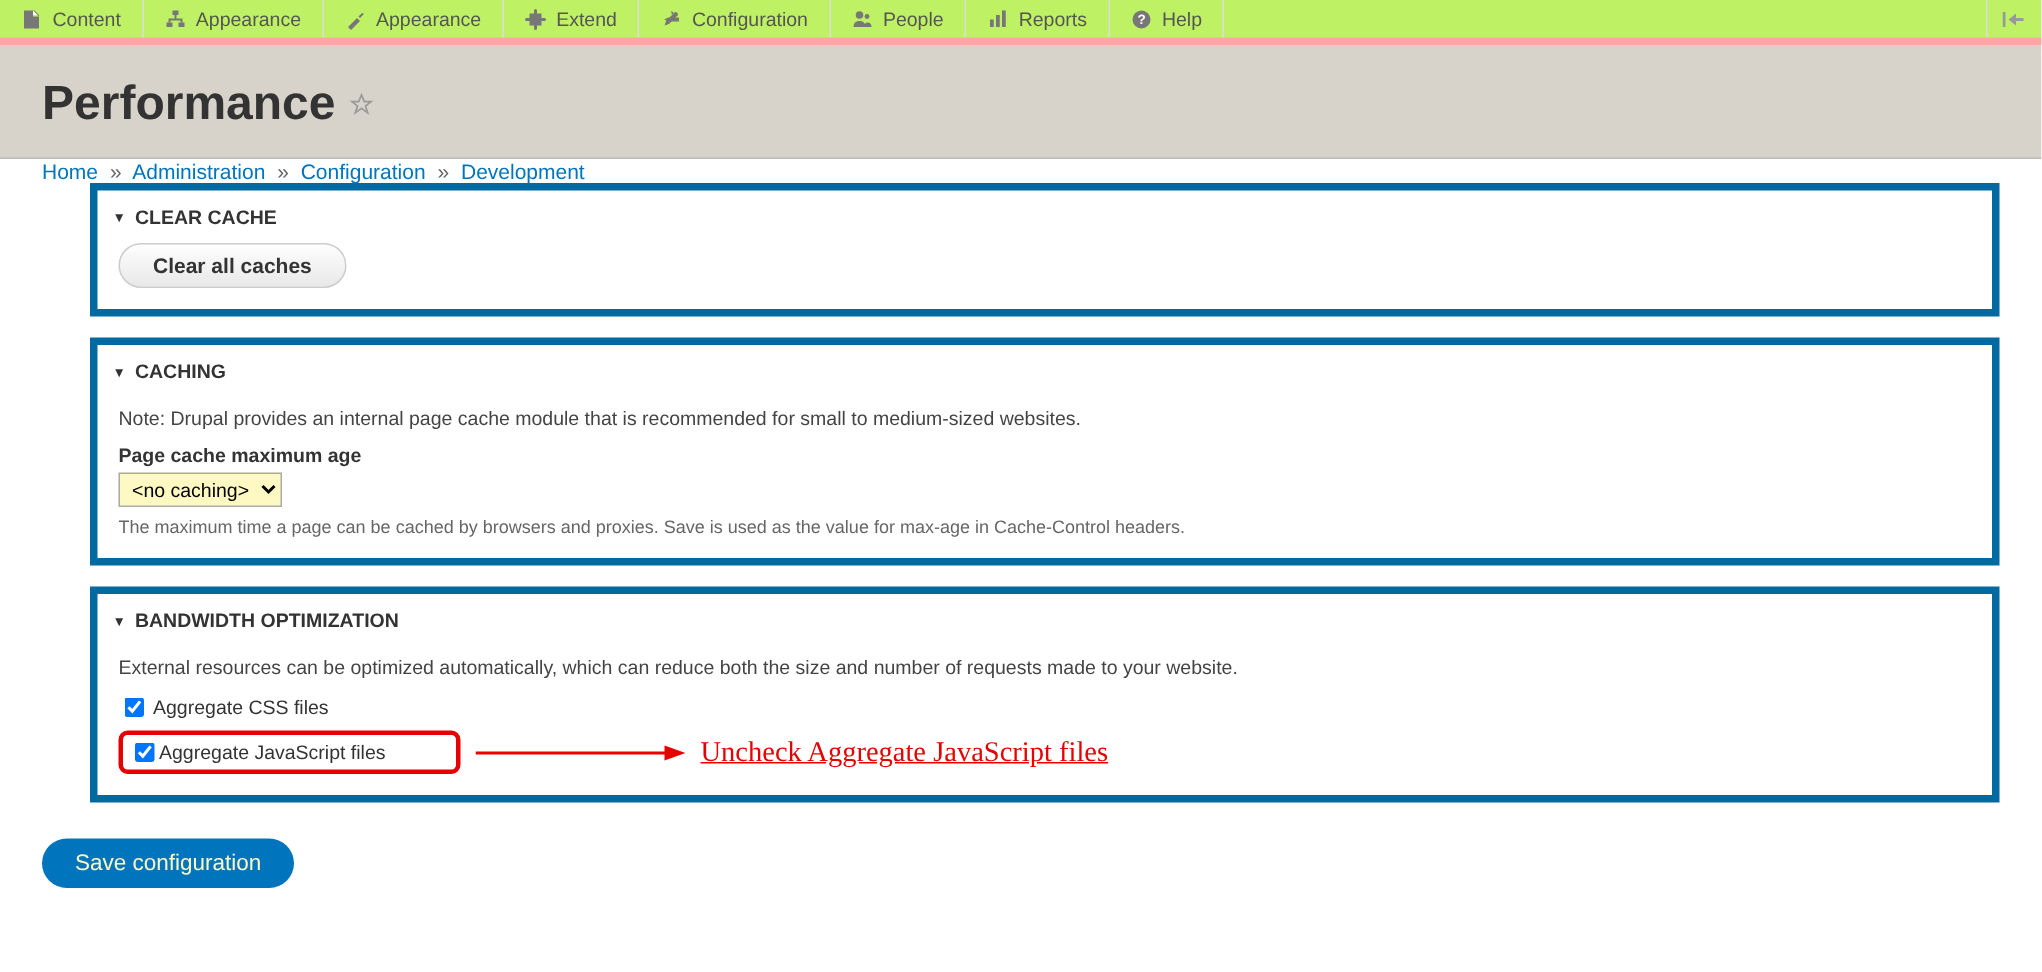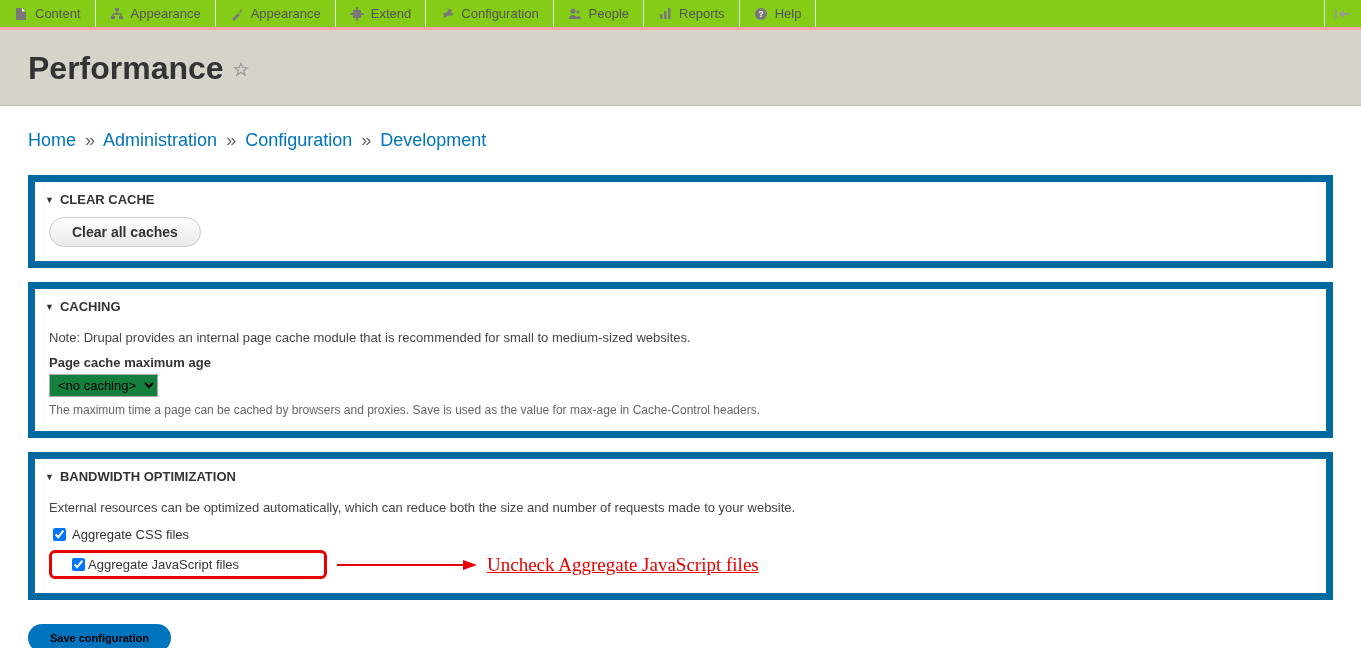--- a/index.html
+++ b/index.html
@@ -5,22 +5,22 @@
   * { box-sizing: border-box; }
   body {
     margin: 0;
     font-family: "Lucida Grande", "Lucida Sans Unicode", Verdana, sans-serif;
     font-size: 13px;
     color: #333;
     background: #fff;
   }
   .toolbar {
     display: flex;
-    background: #84cc16;
-    border-bottom: 3px solid #fca5a5;
+    background: #bef264;
+    border-bottom: 5px solid #fca5a5;
     height: 30px;
     box-shadow: 0 1px 3px rgba(0,0,0,0.1);
   }
   .toolbar-item {
     display: flex;
     align-items: center;
     padding: 0 14px;
     border-right: 1px solid #ddd;
     cursor: pointer;
     font-size: 13px;
@@ -43,30 +43,31 @@
   .page-title {
     font-size: 32px;
     font-weight: bold;
     color: #333;
     margin: 0;
     display: flex;
     align-items: center;
   }
   .star-icon { margin-left: 8px; color: #999; }
   .breadcrumb {
-    padding: 24px 28px;
-    font-size: 18px;
+    padding: 0 28px;
+    font-size: 14px;
   }
   .breadcrumb a { color: #0074bd; text-decoration: none; }
   .breadcrumb .sep { color: #666; margin: 0 4px; }
   .content { padding: 0 28px 20px; }
   .details {
-    border: 7px solid #0369a1;
+    border: 5px solid #0369a1;
     margin-bottom: 14px;
     background: #fff;
+    margin-left: 32px;
   }
   .summary {
     font-weight: bold;
     text-transform: uppercase;
     font-size: 13px;
     padding: 10px 14px 10px 10px;
     cursor: pointer;
     display: flex;
     align-items: center;
     color: #333;
@@ -87,48 +88,48 @@
     font-size: 14px;
     cursor: pointer;
     color: #333;
   }
   .note { color: #444; margin: 6px 0 10px; }
   .form-label { font-weight: bold; display: block; margin-bottom: 4px; }
   select {
     border: 1px solid #aaa;
     padding: 2px 4px;
     font-size: 13px;
-    background: #15803d;
+    background: #fef9c3;
   }
   .description { color: #666; font-size: 12px; margin-top: 6px; }
   .checkbox-row { display: flex; align-items: center; margin: 6px 0; }
   .checkbox-row input { margin-right: 6px; }
   .highlight-box {
     border: 3px solid #e60000;
     border-radius: 6px;
-    padding: 2px 16px;
+    padding: 2px 4px;
     display: inline-flex;
     align-items: center;
-    width: 278px;
+    width: 228px;
   }
   .annotation-row {
     display: flex;
     align-items: center;
     margin-top: 6px;
   }
   .annotation-arrow { margin: 0 10px; }
   .annotation-text { color: #e60000; font-size: 19px; font-family: Georgia, serif; text-decoration: underline; }
   .primary-btn {
     background: #0074bd;
-    color: #000000;
+    color: #fef9c3;
     border: none;
     border-radius: 20px;
     padding: 8px 22px;
-    font-weight: bold;
-    font-size: 11px;
+    font-weight: normal;
+    font-size: 15px;
     cursor: pointer;
     margin-top: 10px;
   }
 </style>
 </head>
 <body>
 
 <div class="toolbar">
   <div class="toolbar-item">
     <svg width="14" height="14" viewBox="0 0 14 14">

